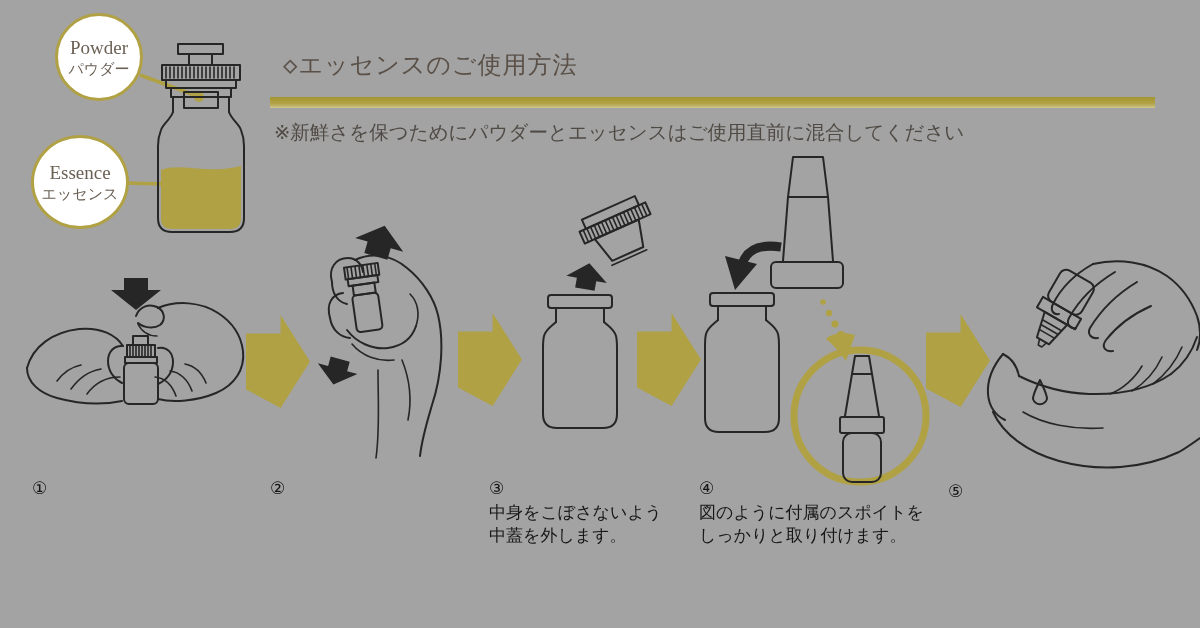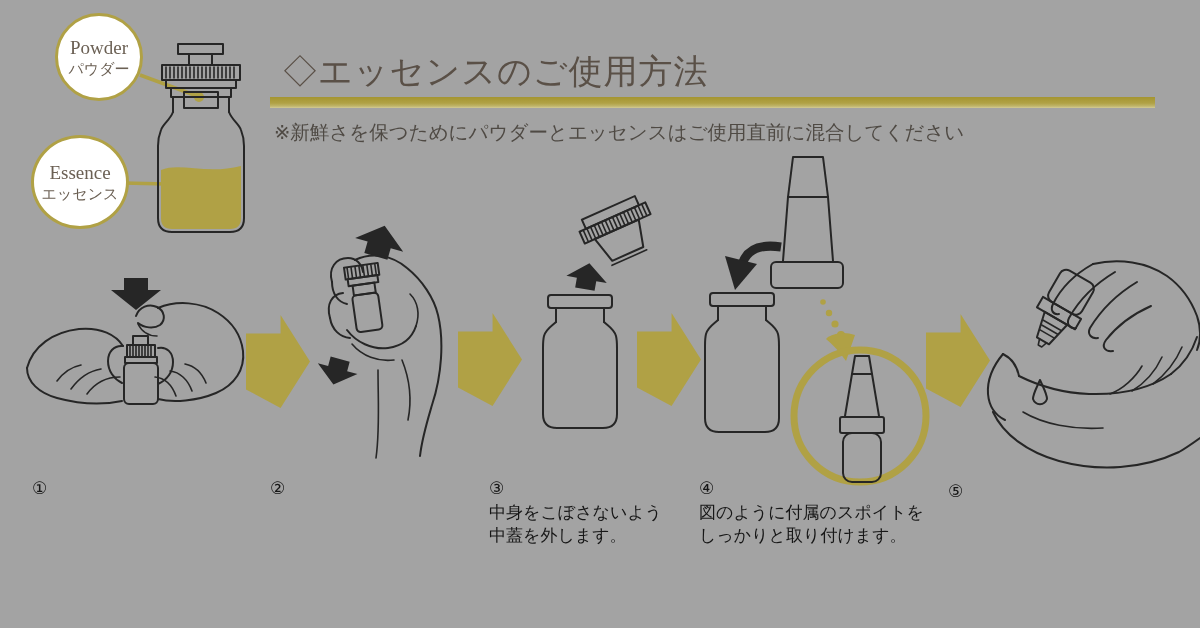--- a/index.html
+++ b/index.html
@@ -13,22 +13,22 @@
   
   .badge{position:absolute;border:3px solid var(--gold);border-radius:50%;
          display:flex;flex-direction:column;align-items:center;justify-content:center;
          text-align:center;background:#fff;color:var(--label);line-height:1.25;}
   .badge .en{font-family:"Liberation Serif","DejaVu Serif",serif;font-size:19px;}
   .badge .ja{font-size:15px;}
   .badge.powder{left:55px;top:13px;width:88px;height:88px;}
   .badge.essence{left:31px;top:135px;width:98px;height:94px;justify-content:center;}
 
   .title{position:absolute;left:283px;top:49px;margin:0;
-         font-family:Liberation Sans, sans-serif;font-weight:500;
-         font-size:34px;letter-spacing:1px;color:var(--title);white-space:nowrap;}
+         font-family:Liberation Mono, monospace;font-weight:500;
+         font-size:24px;letter-spacing:1px;color:var(--title);white-space:nowrap;}
   .rule{position:absolute;left:270px;top:97px;width:885px;height:11px;
         background:linear-gradient(to bottom,#a49531 0%,var(--gold) 55%,#bfb469 82%,var(--gold-bar-light) 100%);}
   .note{position:absolute;left:274px;top:119px;margin:0;font-size:19.5px;
         color:var(--note);white-space:nowrap;}
 
   
   .gold-arrow{position:absolute;width:64px;height:93px;background:var(--gold);
               clip-path:polygon(0 20%,54% 20%,54% 0,100% 50%,54% 100%,0 80%);}
 
   

